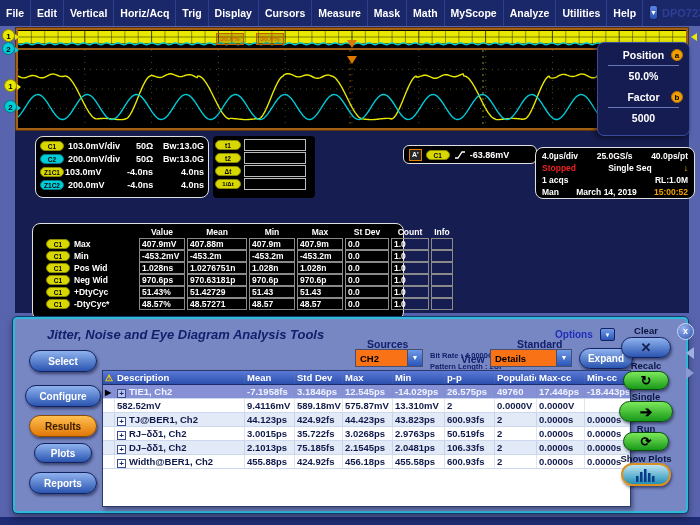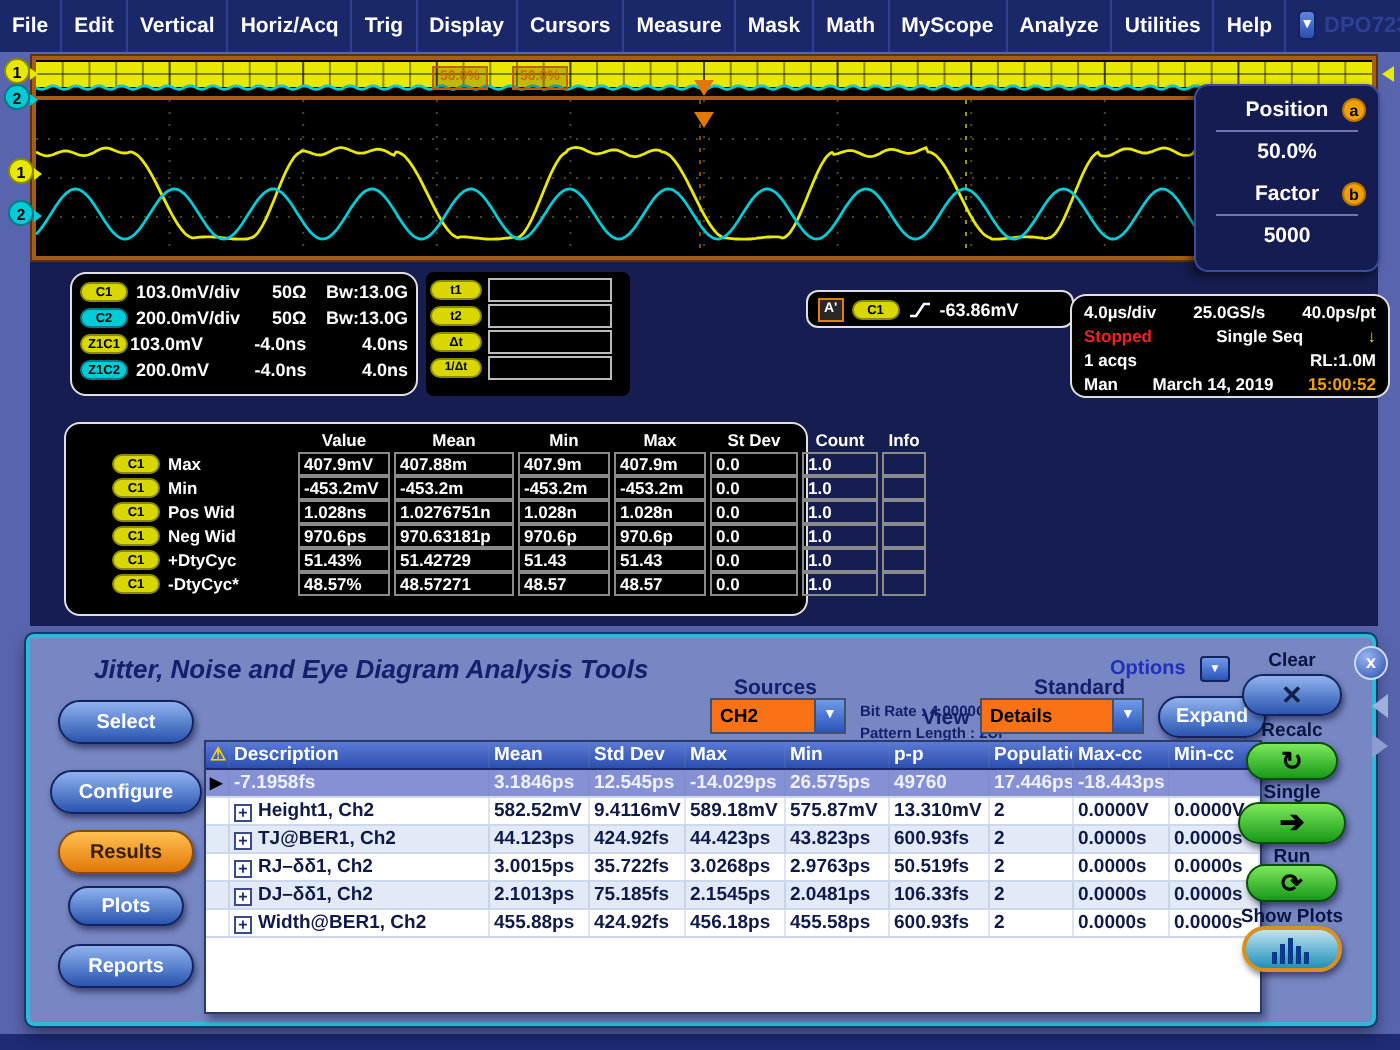--- a/index.html
+++ b/index.html
@@ -34,21 +34,21 @@
 
   
   .readout-zone { left:15px; top:131px; width:674px; height:182px; background:#161d50; z-index:0; }
   .ro-box { position:absolute; background:#000; border:1.5px solid #e0e0e0; border-radius:8px; color:#fff; }
   .pill { display:inline-block; min-width:24px; height:10px; border-radius:6px; background:#d8d800; border:1px solid #8a8a00; color:#000; font-size:6.5px; font-weight:bold; text-align:center; line-height:9px; vertical-align:middle; }
   .pill.cyan { background:#00ccd8; border-color:#007a84; }
   .ro-row { display:flex; align-items:center; height:13px; font-size:9px; font-weight:bold; }
   .cur-cell { display:inline-block; width:62px; height:12px; border:1px solid #bbb; font-size:8.5px; font-weight:bold; line-height:11px; padding-left:16px; }
 
   
-  .meas-panel { left:32px; top:211px; width:372px; height:97px; background:#000; border:1.5px solid #e0e0e0; border-radius:8px; padding:2px 19px; z-index:2; }
+  .meas-panel { left:32px; top:223px; width:372px; height:97px; background:#000; border:1.5px solid #e0e0e0; border-radius:8px; padding:2px 9px; z-index:2; }
   .mgrid { display:grid; grid-template-columns:96px 48px 62px 48px 48px 46px 40px 24px; }
   .mh { color:#fff; font-size:8.5px; font-weight:bold; text-align:center; height:12px; line-height:12px; }
   .mname { color:#fff; font-size:8.5px; font-weight:bold; display:flex; align-items:center; gap:4px; padding-left:4px; }
   .mcell { border:1px solid #8a8a8a; color:#fff; font-size:8.5px; font-weight:bold; height:12px; line-height:10px; padding-left:2px; margin:0 1px; }
   .mrow { display:contents; }
 
   
   .dpojet { left:13px; top:317px; width:675px; height:196px; background:#7787c4; border:2px solid #2fb9d9; border-radius:4px; outline:1px solid #123a6a; box-shadow:0 4px 8px rgba(0,0,0,.45); z-index:3; }
   .dp-title { position:absolute; left:32px; top:8px; color:#14206b; font-size:13px; font-weight:bold;font-style:italic; }
   .dp-label { position:absolute; color:#14206b; font-size:10.5px; font-weight:bold; }
@@ -422,32 +422,32 @@
       <div>Std Dev</div>
       <div>Max</div>
       <div>Min</div>
       <div>p-p</div>
       <div>Population</div>
       <div>Max-cc</div>
       <div>Min-cc</div>
     </div>
     <div class="rt-row rt-sel">
       <div><span class="sel-caret">▶</span></div>
+      <div><span class="expand-icon">+</span><span>TIE1, Ch2</span></div>
       <div>-7.1958fs</div>
       <div>3.1846ps</div>
       <div>12.545ps</div>
       <div>-14.029ps</div>
       <div>26.575ps</div>
       <div>49760</div>
       <div>17.446ps</div>
       <div>-18.443ps</div>
     </div>
     <div class="rt-row">
       <div></div>
-      <div><span class="expand-icon">+</span><span>Height1, Ch2</span></div>
       <div>582.52mV</div>
       <div>9.4116mV</div>
       <div>589.18mV</div>
       <div>575.87mV</div>
       <div>13.310mV</div>
       <div>2</div>
       <div>0.0000V</div>
       <div>0.0000V</div>
     </div>
     <div class="rt-row rt-alt">

